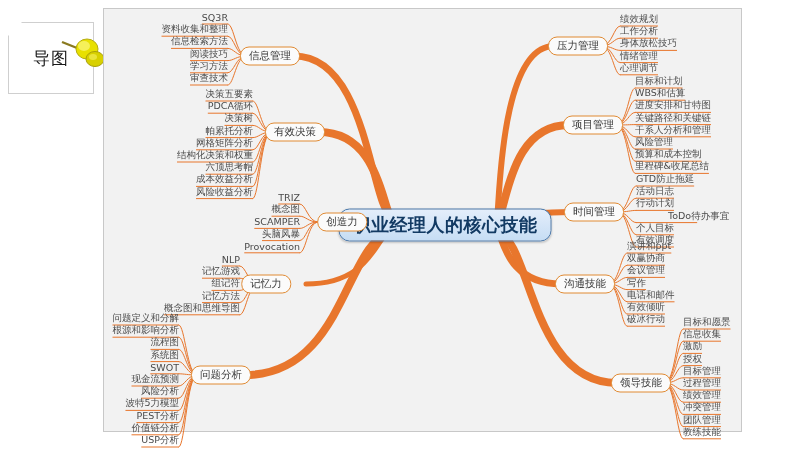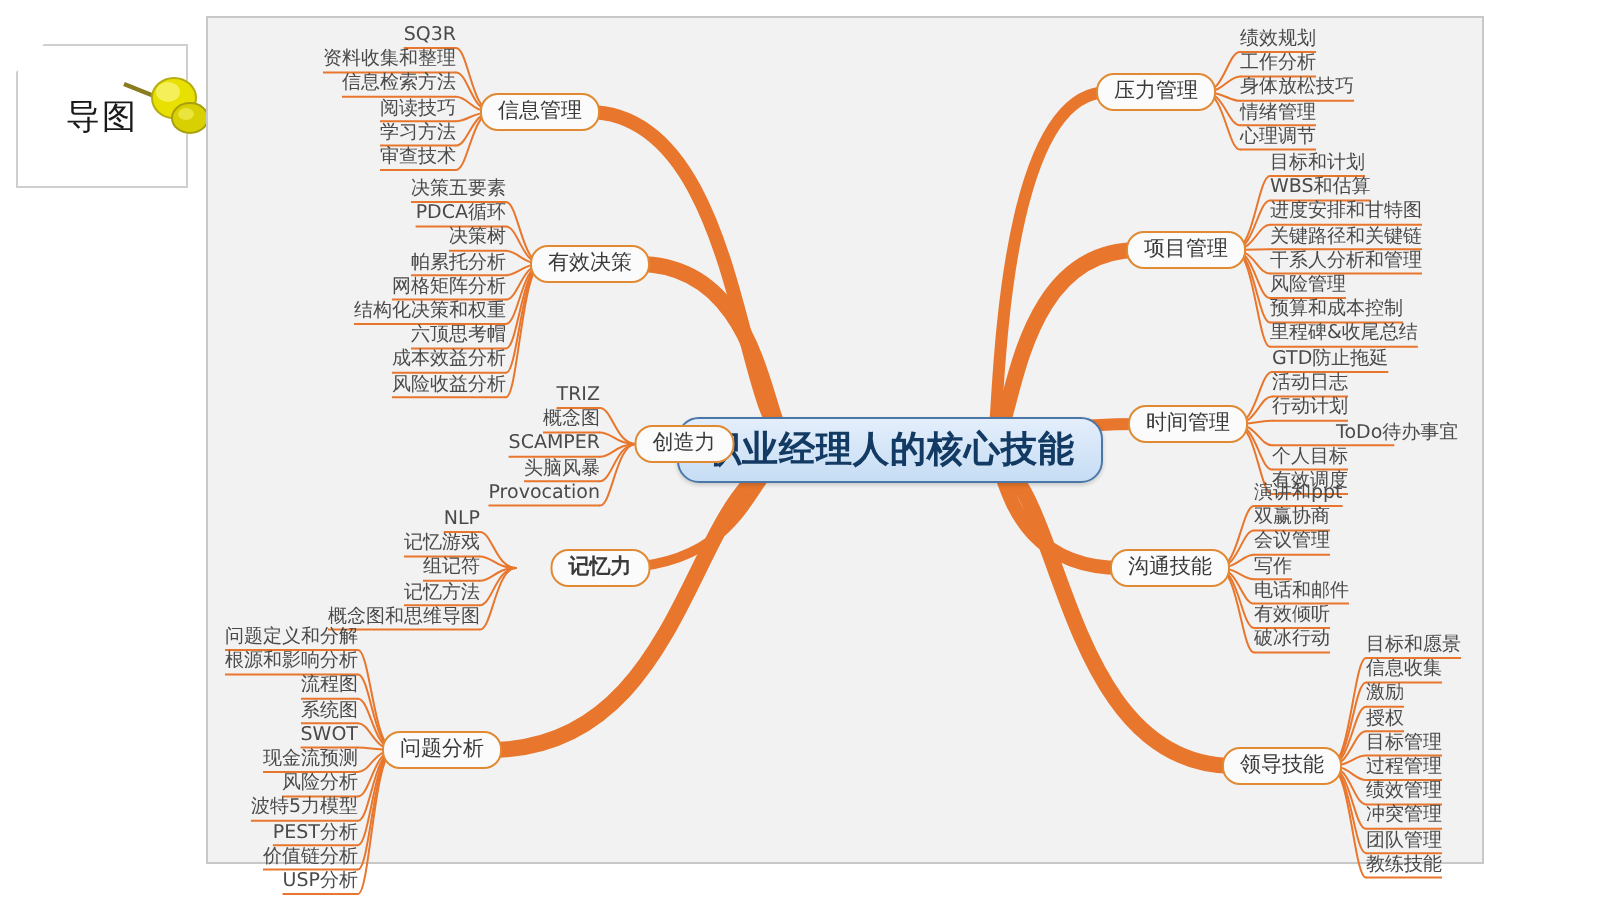--- a/index.html
+++ b/index.html
@@ -255,21 +255,21 @@
       <div class="node leaf left" style="left: 253px; top: 156px;">结构化决策和权重</div>
       <div class="node leaf left" style="left: 253px; top: 168.2px;">六顶思考帽</div>
       <div class="node leaf left" style="left: 253px; top: 180.4px;">成本效益分析</div>
       <div class="node leaf left" style="left: 253px; top: 192.6px;">风险收益分析</div>
       <div class="node main-node" style="left: 342px; top: 222px; text-align: right;">创造力</div>
       <div class="node leaf left" style="left: 300px; top: 198px;">TRIZ</div>
       <div class="node leaf left" style="left: 300px; top: 210.2px;">概念图</div>
       <div class="node leaf left" style="left: 300px; top: 222.4px;">SCAMPER</div>
       <div class="node leaf left" style="left: 300px; top: 234.6px;">头脑风暴</div>
       <div class="node leaf left" style="left: 300px; top: 246.8px;">Provocation</div>
-      <div class="node main-node" style="left: 300px; top: 284px; font-weight: bold;">记忆力</div>
+      <div class="node main-node" style="left: 266px; top: 284px;">记忆力</div>
       <div class="node leaf left" style="left: 240px; top: 260px;">NLP</div>
       <div class="node leaf left" style="left: 240px; top: 272.2px;">记忆游戏</div>
       <div class="node leaf left" style="left: 240px; top: 284.4px;">组记符</div>
       <div class="node leaf left" style="left: 240px; top: 296.6px;">记忆方法</div>
       <div class="node leaf left" style="left: 240px; top: 308.8px;">概念图和思维导图</div>
       <div class="node main-node" style="left: 221px; top: 375px;">问题分析</div>
       <div class="node leaf left" style="left: 179px; top: 319px;">问题定义和分解</div>
       <div class="node leaf left" style="left: 179px; top: 331.2px;">根源和影响分析</div>
       <div class="node leaf left" style="left: 179px; top: 343.4px;">流程图</div>
       <div class="node leaf left" style="left: 179px; top: 355.6px;">系统图</div>

